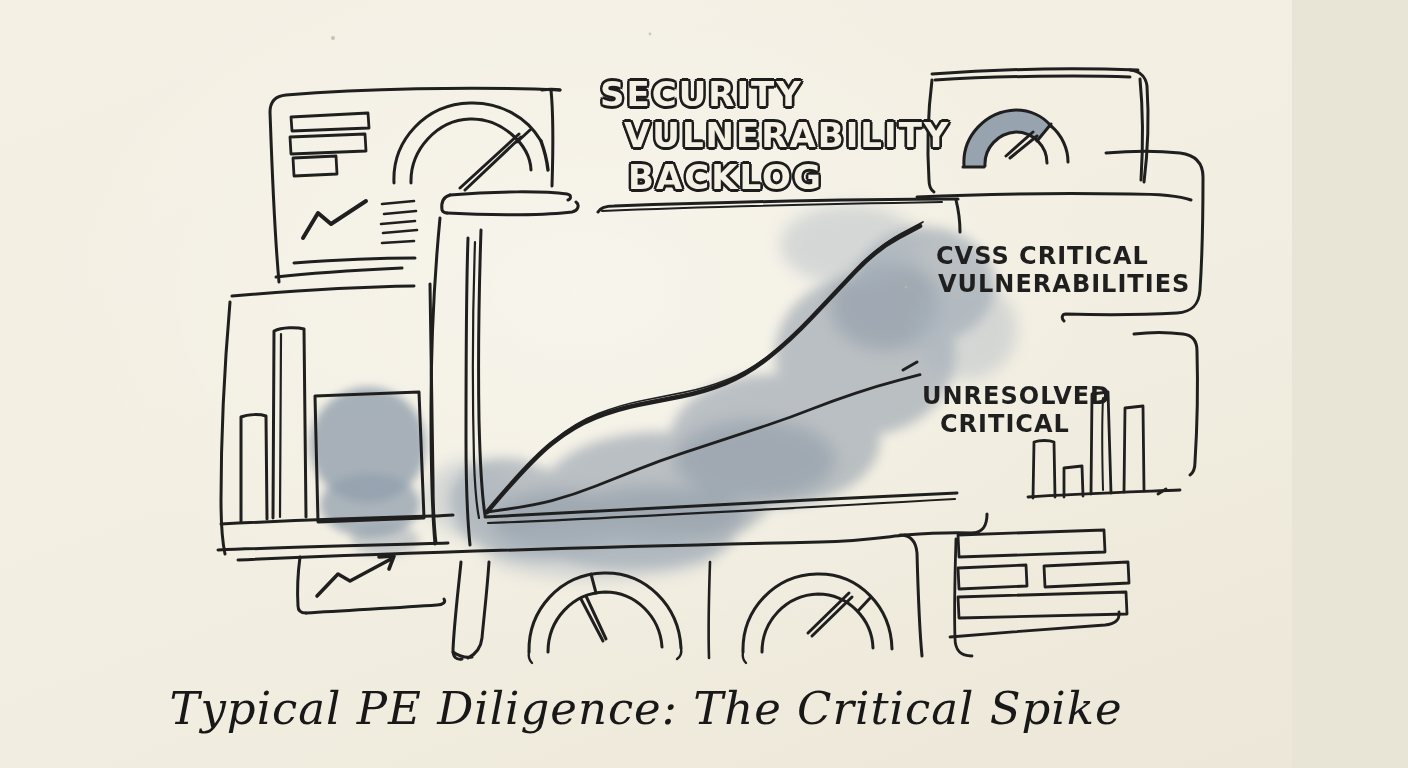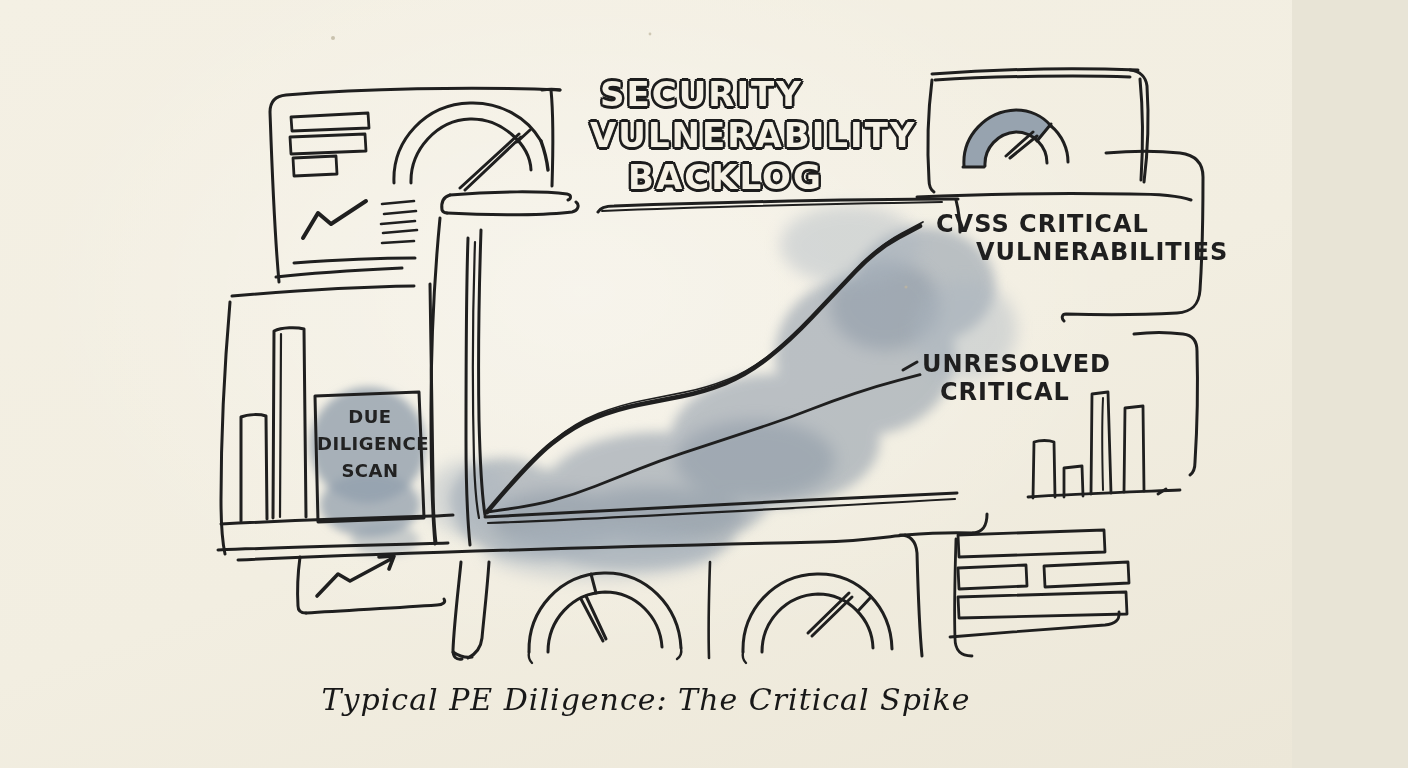--- a/index.html
+++ b/index.html
@@ -4,36 +4,36 @@
 <style>
   html,body{margin:0;padding:0;background:#e8e4d6;}
   .stage{
     position:relative;width:1292px;height:768px;overflow:hidden;
     background:
       radial-gradient(ellipse at 45% 38%, rgba(255,255,255,.35) 0%, rgba(255,255,255,0) 55%),
       linear-gradient(160deg,#f4f0e4 0%,#f2eee1 55%,#ece7d8 100%);
     font-family:"DejaVu Sans","Liberation Sans",sans-serif;
   }
   .stage svg{position:absolute;left:0;top:0;}
-  .hand{position:absolute;color:#1f1f1f;font-weight:bold;white-space:pre;}
+  .hand{position:absolute;color:#1f1f1f;font-weight:bold;white-space:pre;margin-top:32px;}
   .title-line{
     position:absolute;color:#f4f0e4;font-weight:bold;font-size:34px;letter-spacing:2px;
     text-shadow:
       -2px -2px 0 #1d1d1d, 2px -2px 0 #1d1d1d, -2px 2px 0 #1d1d1d, 2px 2px 0 #1d1d1d,
       -2.6px 0 0 #1d1d1d, 2.6px 0 0 #1d1d1d, 0 -2.6px 0 #1d1d1d, 0 2.6px 0 #1d1d1d;
   }
   .series-label{font-size:24px;letter-spacing:1px;line-height:28px;}
   .scan-label{
     position:absolute;left:317px;top:403px;width:106px;text-align:center;
     font-size:18px;font-weight:bold;letter-spacing:.5px;line-height:27px;color:#222;
   }
   .caption{
     position:absolute;left:50%;top:682px;transform:translateX(-50%);
     font-family:"DejaVu Serif","Liberation Serif",serif;font-style:italic;
-    font-size:30px;color:#181818;letter-spacing:1px;white-space:pre;
+    font-size:45px;color:#181818;letter-spacing:1px;white-space:pre;
   }
 </style>
 </head>
 <body>
 
 <div class="stage">
 
 <svg viewBox="0 0 1408 768" width="1408" height="768">
   <defs>
     <filter id="wash" x="-40%" y="-40%" width="180%" height="180%">
@@ -251,34 +251,29 @@
     <circle cx="333" cy="38" r="2" fill="#c9c2ae"></circle>
     <circle cx="650" cy="34" r="1.4" fill="#cfc8b4"></circle>
     <circle cx="906" cy="287" r="1.6" fill="#c2b89e" opacity="0.7"></circle>
     <circle cx="1302" cy="282" r="2.2" fill="#b9ad8f" opacity="0.55"></circle>
     <circle cx="1343" cy="450" r="1.4" fill="#d2cbb8"></circle>
   </g>
 </svg>
 
   <div>
     <div class="title-line" style="left:600px;top:74px">SECURITY</div>
-    <div class="title-line" style="left:590px;top:115px">VULNERABILITY</div>
+    <div class="title-line" style="left:624px;top:115px">VULNERABILITY</div>
     <div class="title-line" style="left:628px;top:157px">BACKLOG</div>
   </div>
 
   <div>
     <div class="hand series-label" style="left:936px;top:210px">CVSS CRITICAL</div>
-    <div class="hand series-label" style="left:976px;top:238px">VULNERABILITIES</div>
+    <div class="hand series-label" style="left:938px;top:238px">VULNERABILITIES</div>
   </div>
   <div>
     <div class="hand series-label" style="left:922px;top:350px">UNRESOLVED</div>
     <div class="hand series-label" style="left:940px;top:378px">CRITICAL</div>
   </div>
 
-  <div class="scan-label">
-    <div>DUE</div>
-    <div>DILIGENCE</div>
-    <div>SCAN</div>
-  </div>
 
   <div class="caption">Typical PE Diligence: The Critical Spike</div>
 
 </div>
 
 </body></html>

